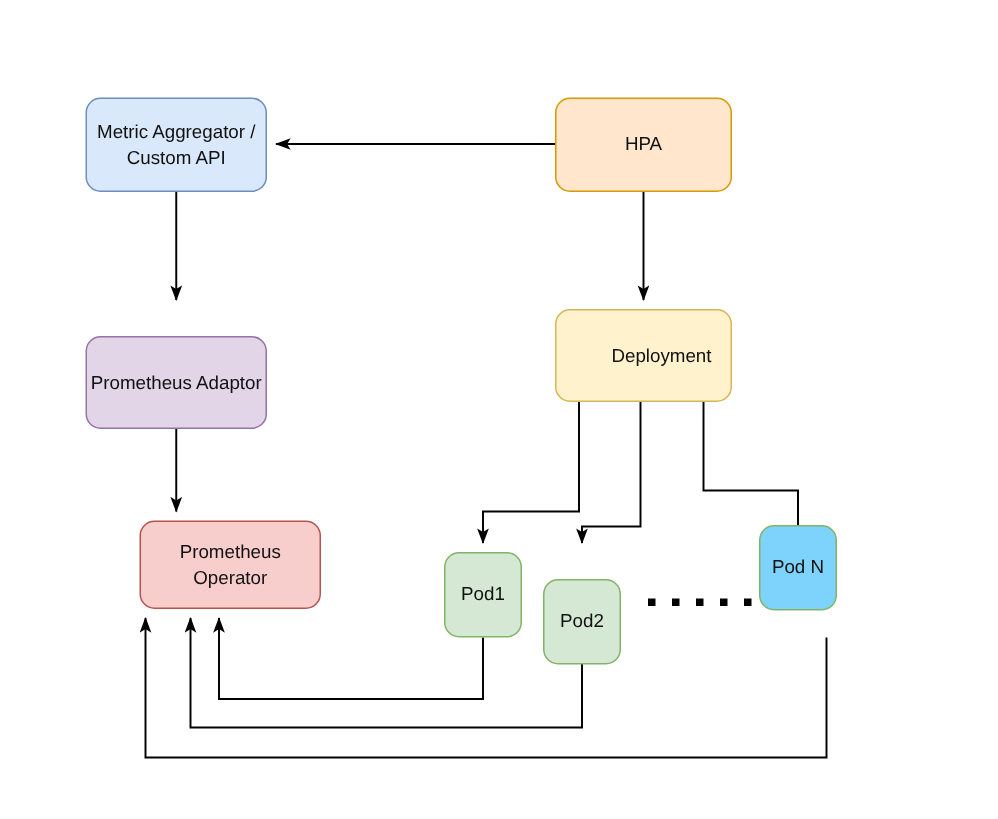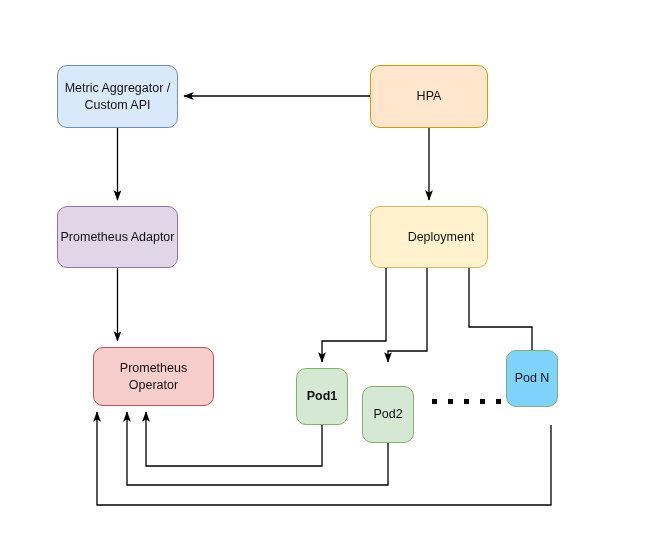--- a/index.html
+++ b/index.html
@@ -85,27 +85,27 @@
     <path d="M 388 425 L 388 485 L 127 485 L 127 412" fill="none" stroke="#000000" stroke-width="1.3" marker-end="url(#arrowhead)"></path>
 
     <path d="M 551 425 L 551 505 L 97 505 L 97 412" fill="none" stroke="#000000" stroke-width="1.3" marker-end="url(#arrowhead)"></path>
   </svg>
 
   <div class="node" id="node-hpa" style="left: 370px; top: 65px; width: 118px; height: 63px; background: rgb(255, 230, 204); border-color: rgb(215, 155, 0);">HPA</div>
 
   <div class="node" id="node-metric-aggregator" style="left: 57px; top: 65px; width: 121px; height: 63px; background: rgb(218, 232, 252); border-color: rgb(108, 142, 191);">Metric Aggregator /
 Custom API</div>
 
-  <div class="node" id="node-prometheus-adaptor" style="left: 57px; top: 206px; width: 121px; height: 62px; background: rgb(225, 213, 231); border-color: rgb(150, 115, 166);">Prometheus Adaptor</div>
+  <div class="node" id="node-prometheus-adaptor" style="left: 57px; top: 224px; width: 121px; height: 62px; background: rgb(225, 213, 231); border-color: rgb(150, 115, 166);">Prometheus Adaptor</div>
 
   <div class="node" id="node-deployment" style="left: 370px; top: 206px; width: 118px; height: 62px; background: rgb(255, 242, 204); border-color: rgb(214, 182, 86); padding-left: 24px;">Deployment</div>
 
   <div class="node" id="node-prometheus-operator" style="left: 57px; top: 347px; width: 121px; height: 59px; background: rgb(248, 206, 204); border-color: rgb(184, 84, 80); margin-left: 36px;">Prometheus Operator</div>
 
-  <div class="node" id="node-pod1" style="left: 296px; top: 368px; width: 52px; height: 57px; background: rgb(213, 232, 212); border-color: rgb(130, 179, 102); font-weight: bold;">Pod1</div>
+  <div class="node" id="node-pod1" style="left: 296px; top: 368px; width: 52px; height: 57px; background: rgb(213, 232, 212); border-color: rgb(130, 179, 102);">Pod1</div>
 
   <div class="node" id="node-pod2" style="left: 362px; top: 386px; width: 52px; height: 57px; background: rgb(213, 232, 212); border-color: rgb(130, 179, 102);">Pod2</div>
 
   <div class="node" id="node-pod-n" style="left: 506px; top: 350px; width: 52px; height: 57px; background: #7dd3fc; border-color: rgb(130, 179, 102);">Pod N</div>
 
   <div class="ellipsis-dots" id="ellipsis-dots" style="left: 432px; top: 399px;">
       <span style="background: rgb(0, 0, 0);"></span>
       <span style="background: rgb(0, 0, 0);"></span>
       <span style="background: rgb(0, 0, 0);"></span>
       <span style="background: rgb(0, 0, 0);"></span>

